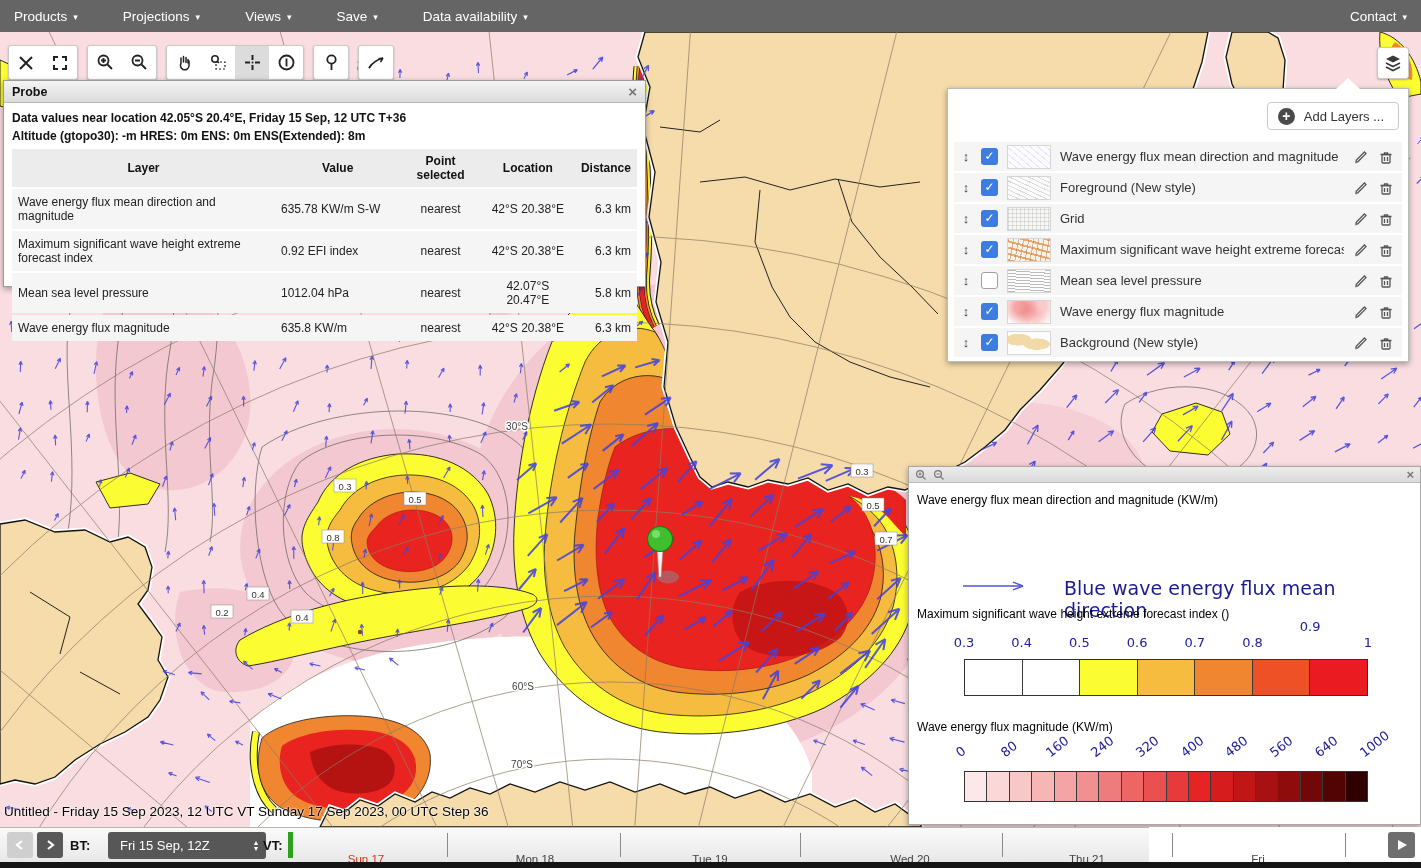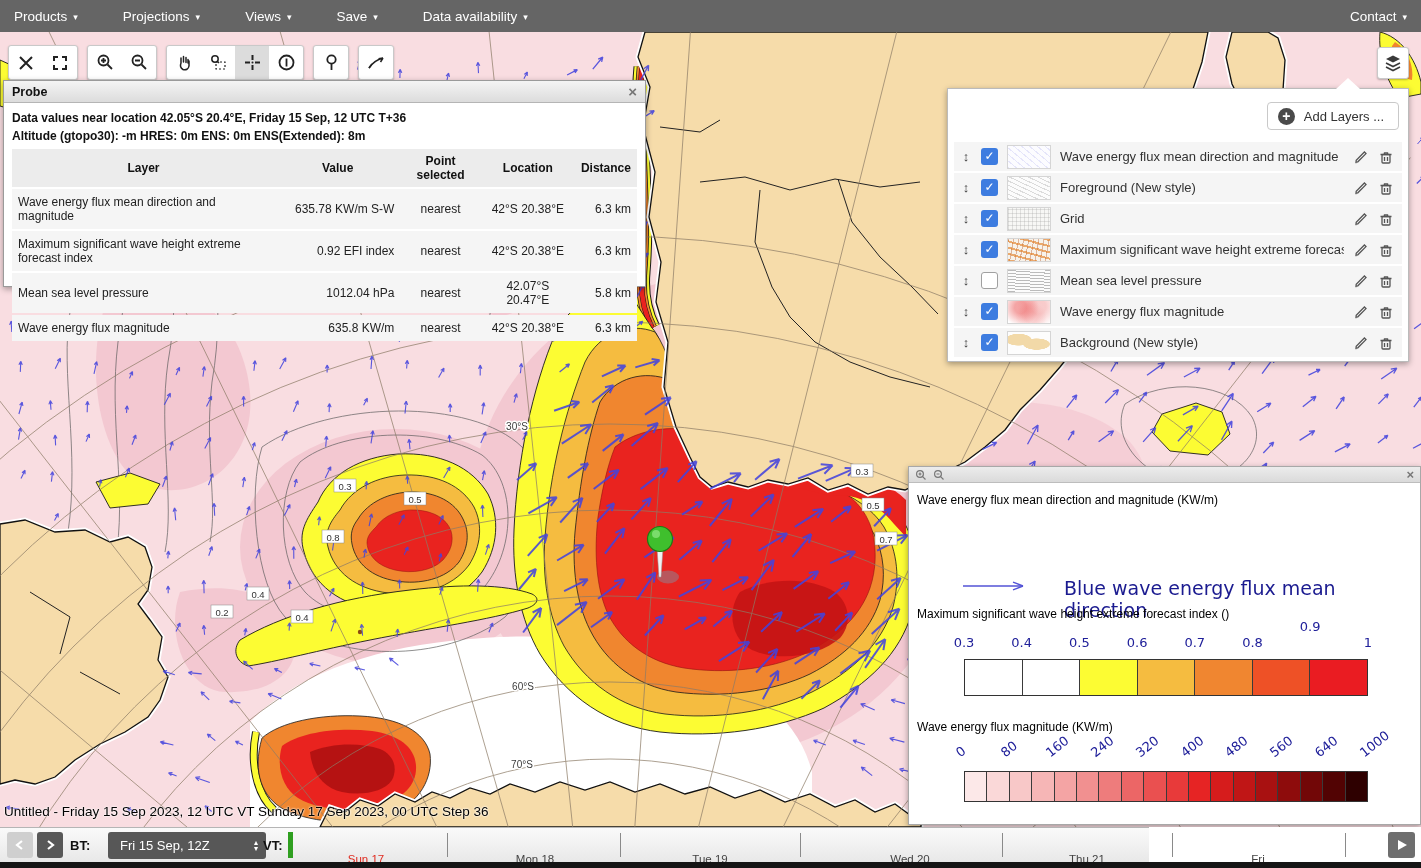--- a/index.html
+++ b/index.html
@@ -37,21 +37,21 @@
 
   
   #probe-panel { left:3px; top:48px; width:643px; height:207px; }
   #probe-body { padding:8px 8px 6px 8px; }
   .probe-line { font-size:12px; font-weight:bold; color:#111; margin-bottom:4px; }
   #probe-table { width:100%; border-collapse:separate; border-spacing:0 2px; margin-top:4px; font-size:12px; }
   #probe-table th { background:#ececec; font-weight:bold; color:#111; padding:5px 6px; text-align:center; }
   #probe-table td { background:#f5f5f5; color:#222; padding:6px 6px; }
   #probe-table th:first-child { text-align:center; }
   td.c-layer { text-align:left; width:298px; }
-  td.c-value { text-align:right; width:138px; }
+  td.c-value { text-align:left; width:138px; }
   td.c-point { text-align:center; width:84px; }
   td.c-loc   { text-align:center; width:100px; }
   td.c-dist  { text-align:right; width:55px; }
 
   
   #layers-toggle { position:absolute; left:1377px; top:15px; width:32px; height:32px; background:#fff;
                    border:1px solid #c9c9c9; border-radius:3px; display:flex; align-items:center;
                    justify-content:center; cursor:pointer; box-shadow:0 1px 2px rgba(0,0,0,.25); }
 
   

